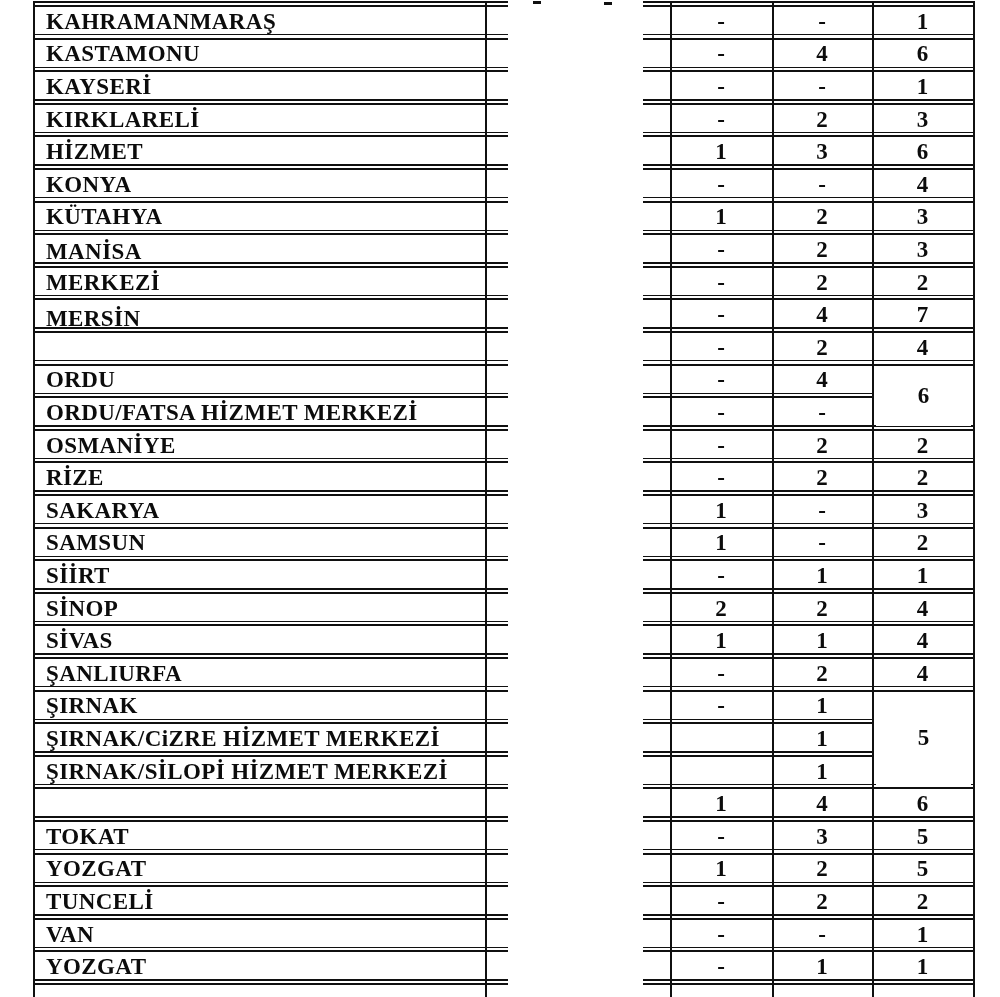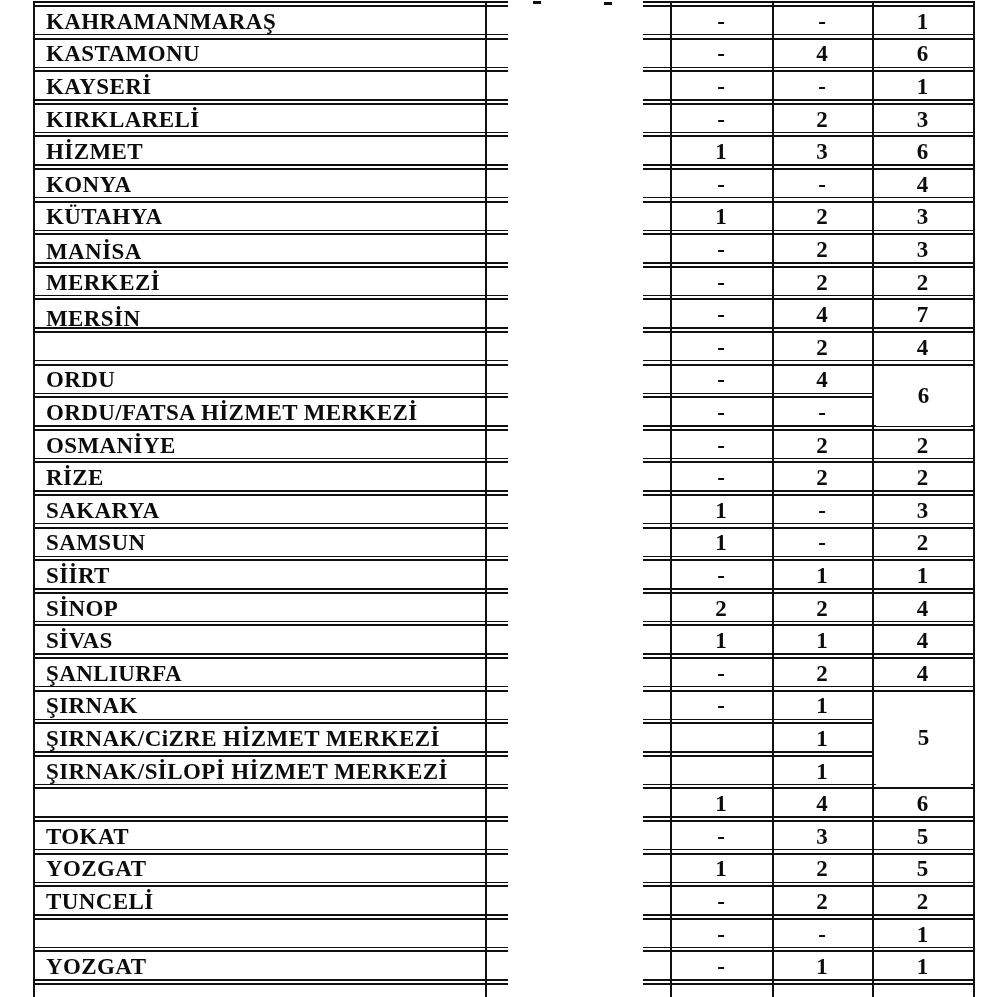--- a/index.html
+++ b/index.html
@@ -336,20 +336,21 @@
         <div class="num-cell" style="left: 776px; width: 92px; top: 0px; height: 32.6px;">2</div>
         <div class="num-cell" style="left: 876px; width: 93px; top: 0px; height: 32.6px;">5</div>
       </div>
       <div class="row" style="top: 885.7px; height: 32.6px;">
         <div class="name-cell" style="top: 0px; height: 32.6px; left: 46px;">TUNCELİ</div>
         <div class="num-cell" style="left: 674px; width: 94px; top: 0px; height: 32.6px;">-</div>
         <div class="num-cell" style="left: 776px; width: 92px; top: 0px; height: 32.6px;">2</div>
         <div class="num-cell" style="left: 876px; width: 93px; top: 0px; height: 32.6px;">2</div>
       </div>
       <div class="row" style="top: 918.3px; height: 32.6px;">
+        <div class="name-cell" style="top: 0px; height: 32.6px; left: 46px;">VAN</div>
         <div class="num-cell" style="left: 674px; width: 94px; top: 0px; height: 32.6px;">-</div>
         <div class="num-cell" style="left: 776px; width: 92px; top: 0px; height: 32.6px;">-</div>
         <div class="num-cell" style="left: 876px; width: 93px; top: 0px; height: 32.6px;">1</div>
       </div>
       <div class="row" style="top: 950.9px; height: 32.6px;">
         <div class="name-cell" style="top: 0px; height: 32.6px; left: 46px;">YOZGAT</div>
         <div class="num-cell" style="left: 674px; width: 94px; top: 0px; height: 32.6px;">-</div>
         <div class="num-cell" style="left: 776px; width: 92px; top: 0px; height: 32.6px;">1</div>
         <div class="num-cell" style="left: 876px; width: 93px; top: 0px; height: 32.6px;">1</div>
       </div>

